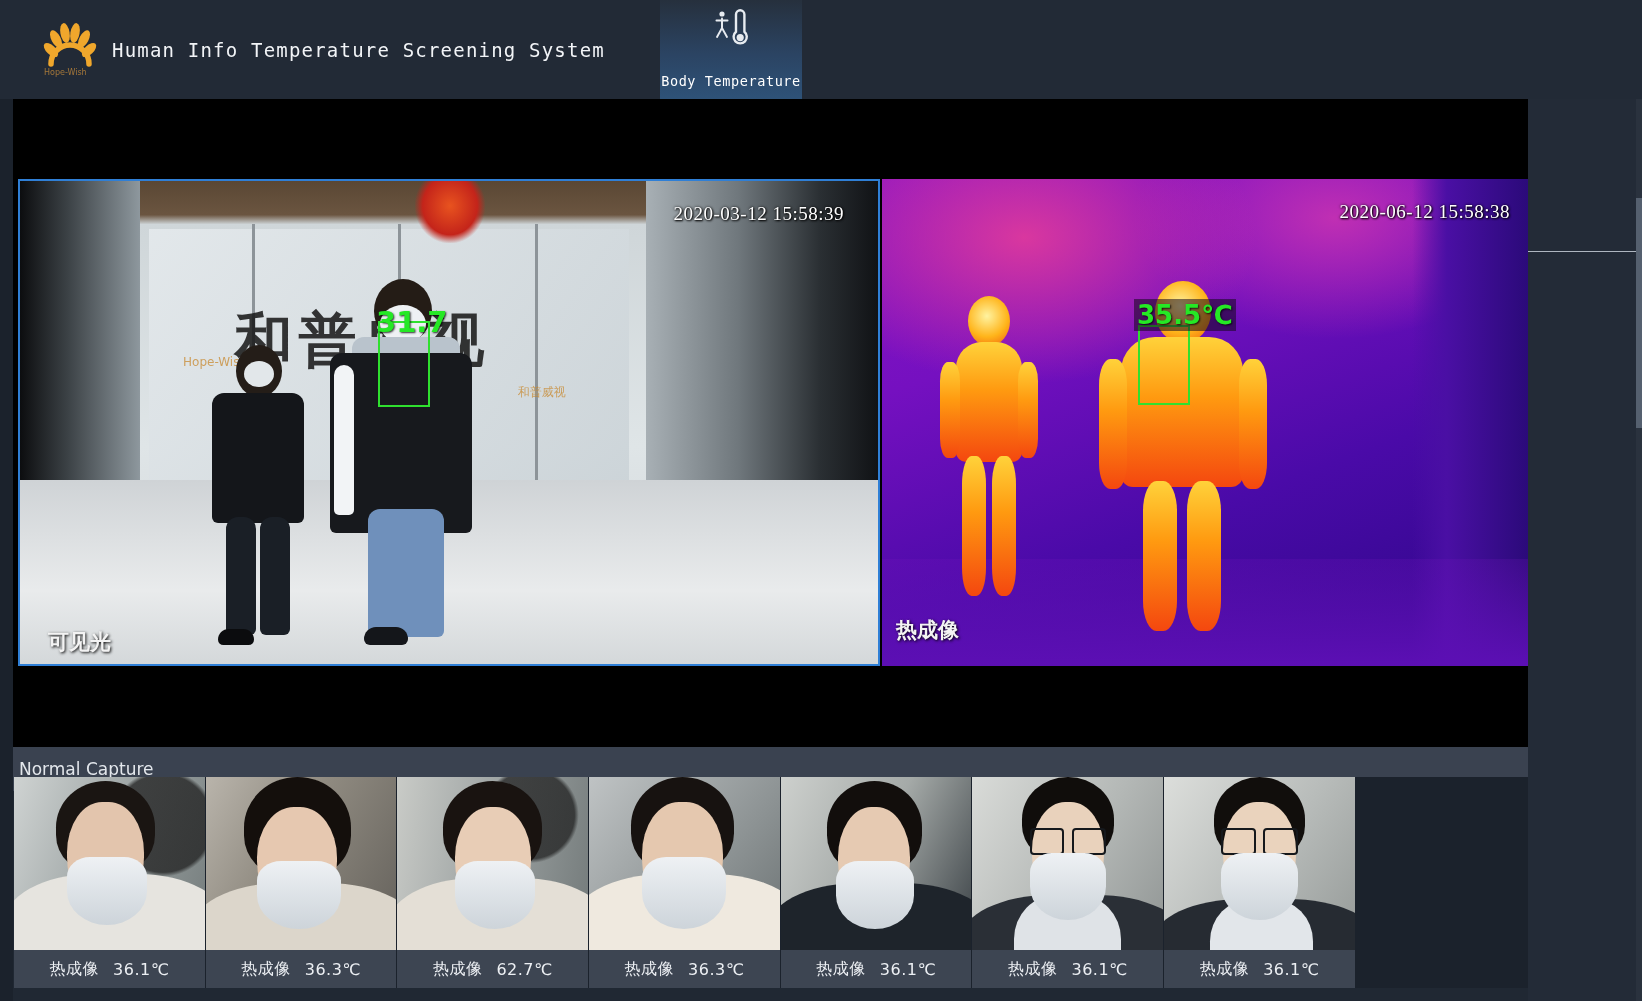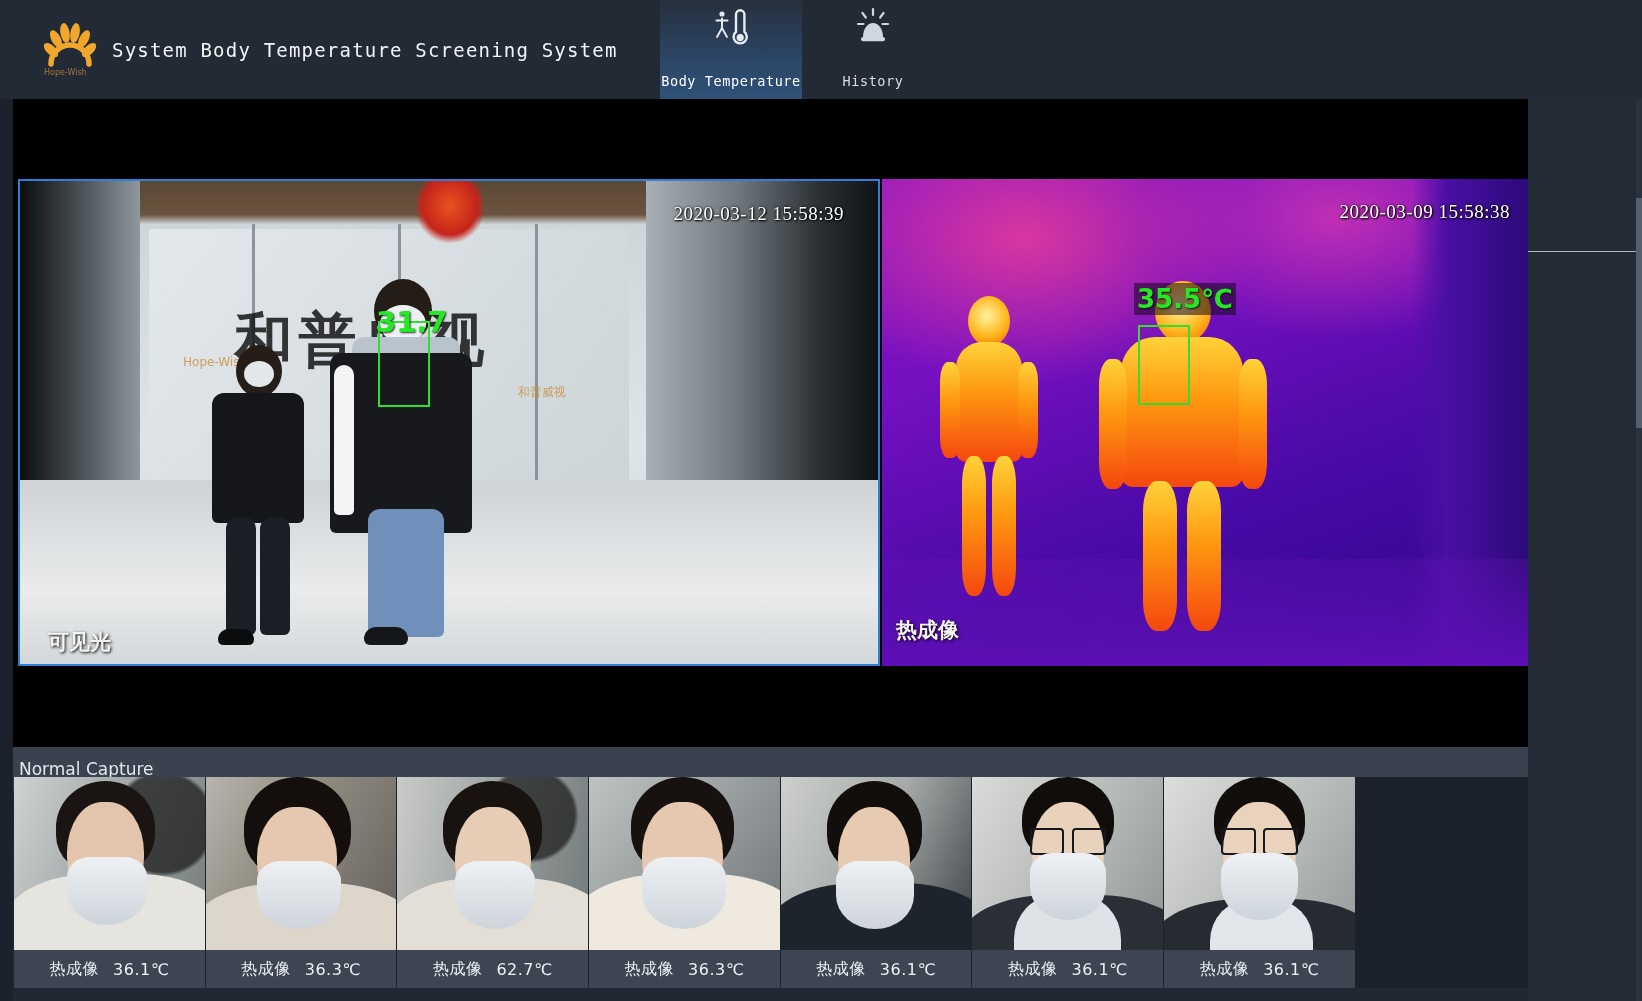--- a/index.html
+++ b/index.html
@@ -152,21 +152,21 @@
             <ellipse cx="18" cy="17" rx="4.6" ry="9.5" transform="rotate(-28 18 17)"></ellipse>
             <ellipse cx="27" cy="11" rx="4.6" ry="10" transform="rotate(-10 27 11)"></ellipse>
             <ellipse cx="37" cy="11" rx="4.6" ry="10" transform="rotate(10 37 11)"></ellipse>
             <ellipse cx="46" cy="17" rx="4.6" ry="9.5" transform="rotate(28 46 17)"></ellipse>
             <ellipse cx="51" cy="28" rx="4.6" ry="9" transform="rotate(46 51 28)"></ellipse>
           </g>
           <path d="M13 42 A19 19 0 0 1 51 42" fill="none" stroke="#f0a72c" stroke-width="5.5" stroke-linecap="round"></path>
           <text x="6" y="53" font-family="DejaVu Sans, sans-serif" font-size="8" fill="#b9833a" opacity="0.85">Hope-Wish</text>
         </svg>
       </div>
-      <div class="brand-title">System Body Temperature Screening System</div>
+      <div class="brand-title">Human Info Temperature Screening System</div>
     </div>
 
     <div class="nav">
 
       <div class="nav-item active">
         <div class="nav-ico">
           <svg width="40" height="44" viewBox="0 0 40 44">
             <g fill="#e7ebf0">
               <circle cx="11" cy="8" r="2.6"></circle>
               <rect x="10" y="11.5" width="2" height="11" rx="1"></rect>
@@ -176,36 +176,20 @@
             </g>
             <g fill="none" stroke="#e7ebf0" stroke-width="2.4">
               <path d="M25 8.5a4.2 4.2 0 0 1 8.4 0v17.2a6.6 6.6 0 1 1-8.4 0z"></path>
             </g>
             <circle cx="29.2" cy="31.6" r="3.6" fill="#e7ebf0"></circle>
           </svg>
         </div>
         <div class="nav-label">Body Temperature</div>
       </div>
 
-      <div class="nav-item">
-        <div class="nav-ico">
-          <svg width="40" height="44" viewBox="0 0 40 44">
-            <g stroke="#cfd6de" stroke-width="2.2" stroke-linecap="round">
-              <line x1="20" y1="3" x2="20" y2="9"></line>
-              <line x1="9.5" y1="7" x2="12.8" y2="11.5"></line>
-              <line x1="30.5" y1="7" x2="27.2" y2="11.5"></line>
-              <line x1="5" y1="18" x2="10.5" y2="18"></line>
-              <line x1="35" y1="18" x2="29.5" y2="18"></line>
-            </g>
-            <path d="M10 31c0-8 4.5-14 10-14s10 6 10 14z" fill="#cfd6de"></path>
-            <rect x="8" y="31" width="24" height="4.2" rx="2" fill="#cfd6de"></rect>
-          </svg>
-        </div>
-        <div class="nav-label">History</div>
-      </div>
 
 
     </div>
   </div>
 
   <div class="left-edge"></div>
   <div class="side-rail">
     <div class="rail-div"></div>
   </div>
   <div class="scrollbar">
@@ -273,24 +257,24 @@
         <div class="t-fig" style="left:33%; top:21%; width:178px; height:360px;">
           <div class="t-head" style="left:60px; top:0; width:56px; height:62px;"></div>
           <div class="t-limb" style="left:26px; top:56px; width:122px; height:150px; border-radius:34px 34px 12px 12px;"></div>
           <div class="t-limb" style="left:4px;  top:78px; width:28px; height:130px;"></div>
           <div class="t-limb" style="left:144px;top:78px; width:28px; height:130px;"></div>
           <div class="t-limb" style="left:48px; top:200px; width:34px; height:150px;"></div>
           <div class="t-limb" style="left:92px; top:200px; width:34px; height:150px;"></div>
         </div>
 
         <div class="cam-tag" style="left:14px; bottom:22px;">热成像</div>
-        <div class="ts" style="right:18px; top:22px;">2020-03-09 15:58:38</div>
+        <div class="ts" style="right:18px; top:22px;">2020-06-12 15:58:38</div>
 
         <div class="face-box" style="left:256px; top:146px; width:52px; height:80px;"></div>
-        <div class="face-temp" style="left:252px; top:104px; font-size:26px; background:rgba(20,8,28,.55); padding:1px 3px;">35.5℃</div>
+        <div class="face-temp" style="left:252px; top:120px; font-size:26px; background:rgba(20,8,28,.55); padding:1px 3px;">35.5℃</div>
       </div>
     </div>
   </div>
 
   <div class="cap-head">Normal Capture</div>
   <div class="bottom-fill"></div>
 
   <div class="thumbs">
 
     <div class="thumb">

